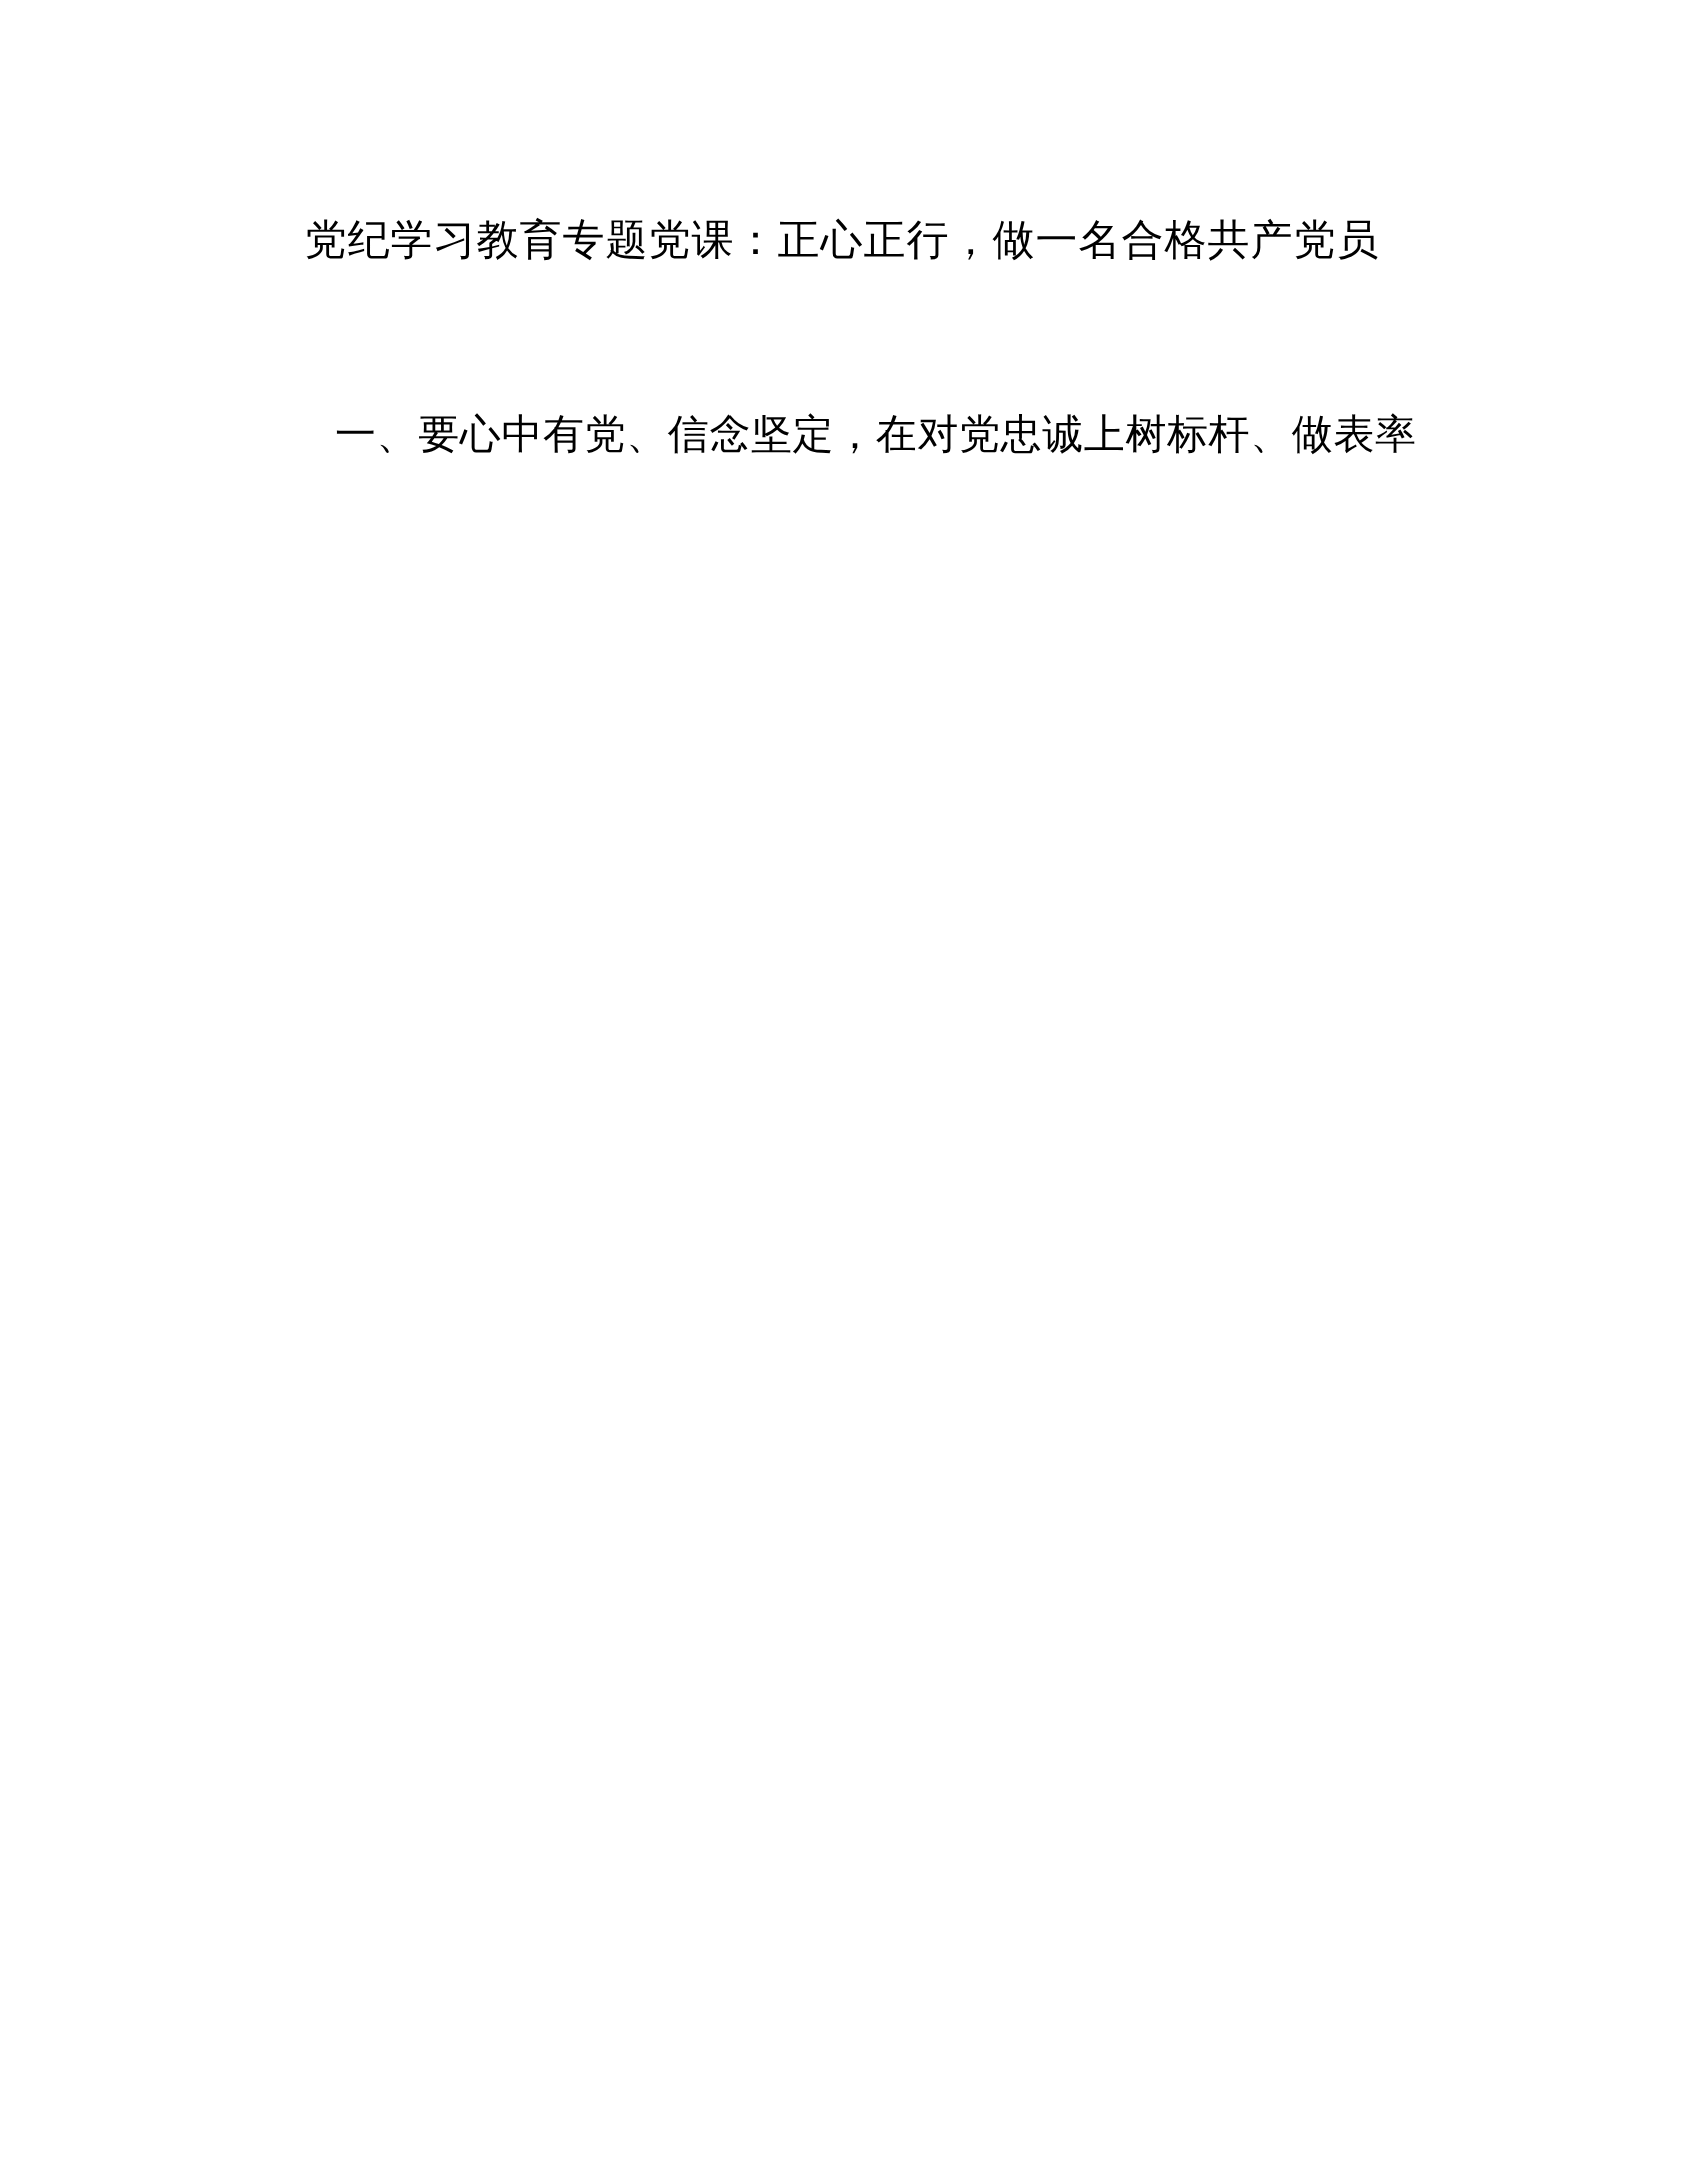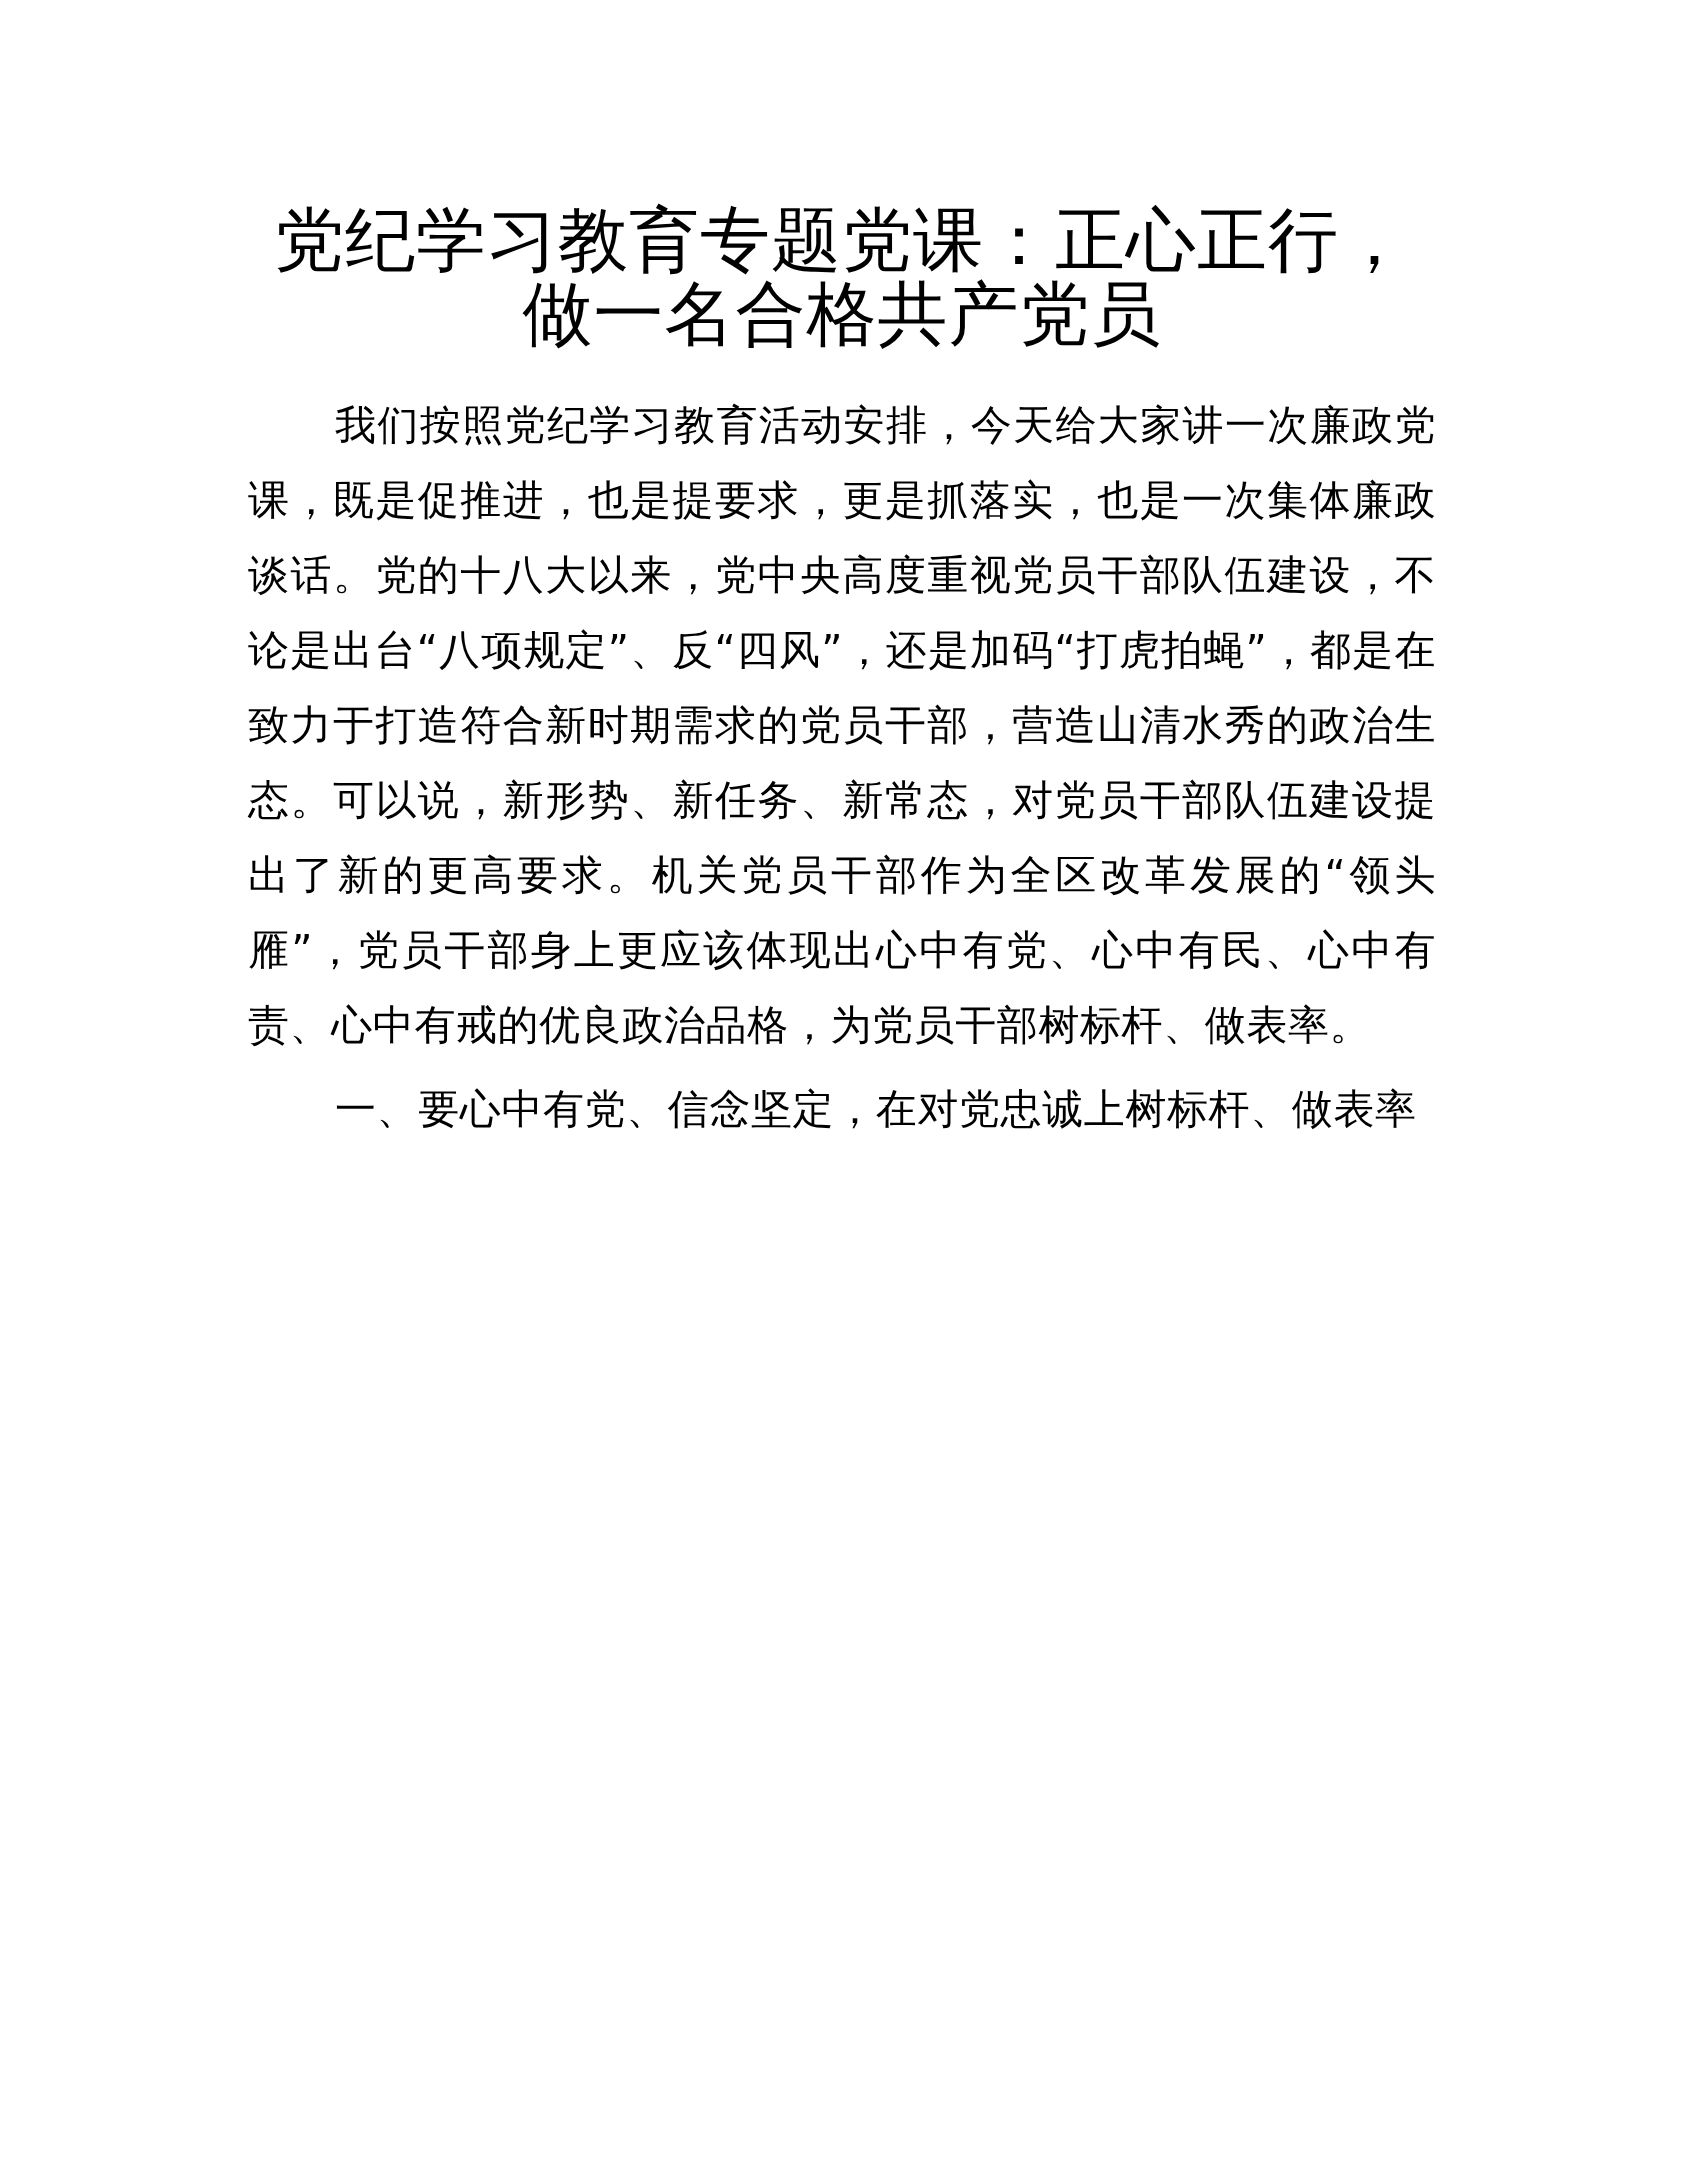--- a/index.html
+++ b/index.html
@@ -20,21 +20,21 @@
     left: 248px;
     top: 0;
     width: 1188px;
   }
   .title {
     position: absolute;
     left: 0;
     top: 203px;
     width: 1188px;
     text-align: center;
-    font-size: 70px;
+    font-size: 42px;
     line-height: 74px;
     font-weight: normal;
     margin: 0;
     letter-spacing: 1px;
   }
   .body-text {
     position: absolute;
     left: 0;
     top: 379px;
     width: 1188px;
@@ -56,19 +56,18 @@
   }
 </style>
 </head>
 <body>
 
 <div class="page">
   <h1 class="title">党纪学习教育专题党课：正心正行，做一名合格共产党员</h1>
 
   <div class="body-text">
     <div class="gap"></div>
-    <p class="para indent">我们按照党纪学习教育活动安排，今天给大家讲一次廉政党课，既是促推进，也是提要求，更是抓落实，也是一次集体廉政谈话。党的十八大以来，党中央高度重视党员干部队伍建设，不论是出台“八项规定”、反“四风”，还是加码“打虎拍蝇”，都是在致力于打造符合新时期需求的党员干部，营造山清水秀的政治生态。可以说，新形势、新任务、新常态，对党员干部队伍建设提出了新的更高要求。机关党员干部作为全区改革发展的“领头雁”，党员干部身上更应该体现出心中有党、心中有民、心中有责、心中有戒的优良政治品格，为党员干部树标杆、做表率。</p>
     <div class="gap"></div>
     <p class="para indent">一、要心中有党、信念坚定，在对党忠诚上树标杆、做表率</p>
     <div class="gap"></div>
   </div>
 </div>
 
 
 </body></html>

